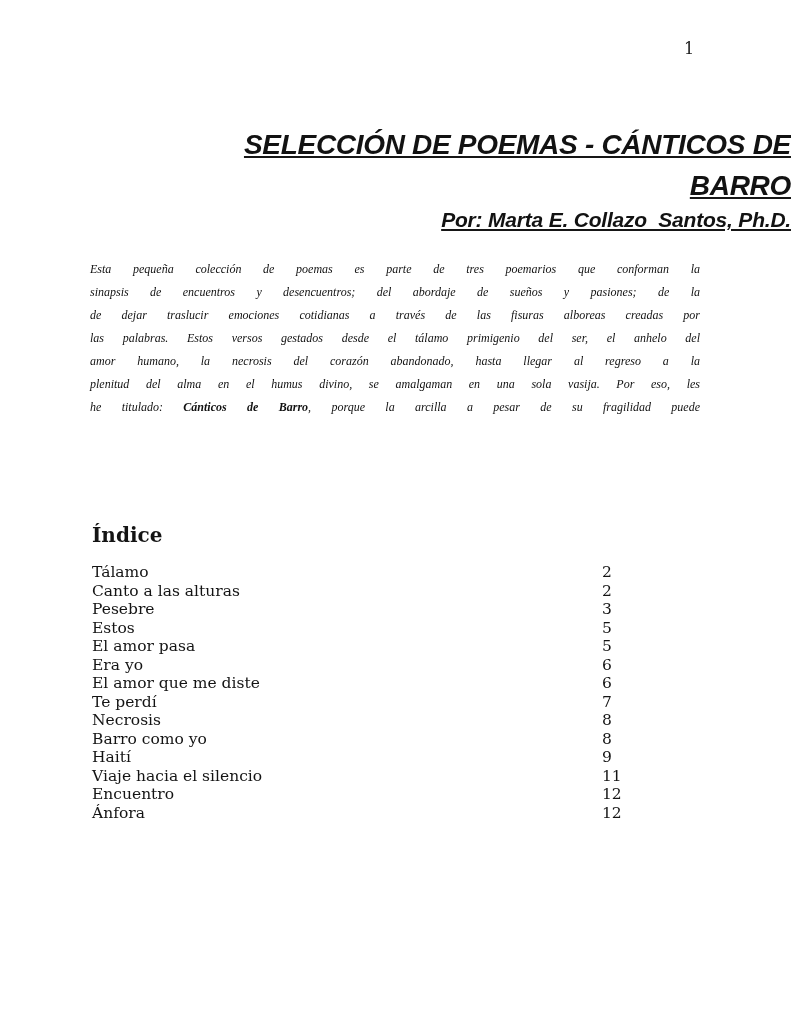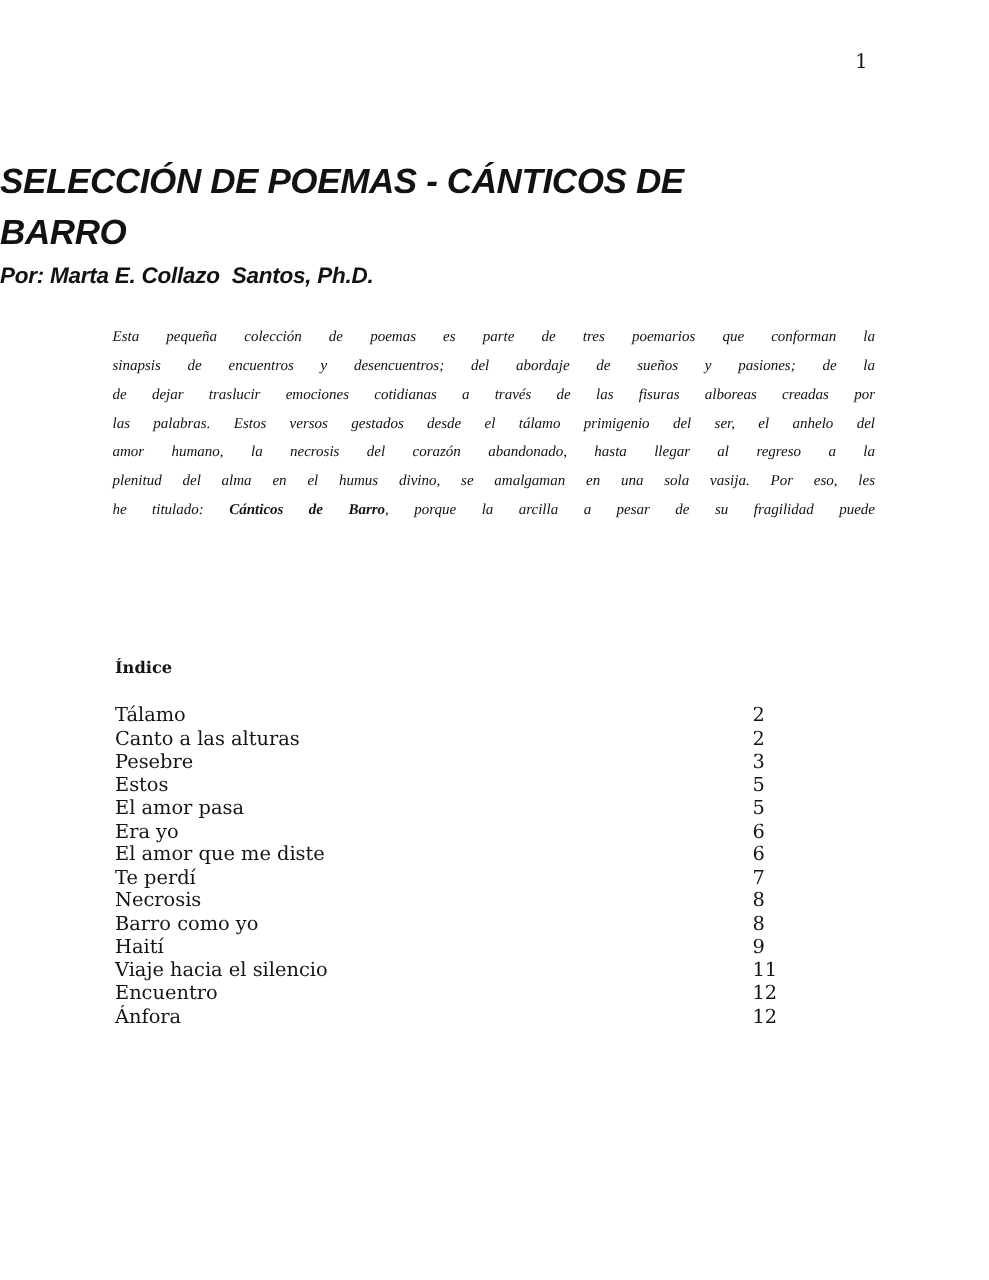--- a/index.html
+++ b/index.html
@@ -22,39 +22,40 @@
     font-size: 16px;
     line-height: 18px;
   }
 
   
   .title-block {
     position: absolute;
     top: 124px;
     left: 0;
     width: 791px;
-    text-align: left;
+    text-align: right;
+    text-decoration: underline;
   }
   .doc-title {
     margin: 0;
     font-family: "Liberation Sans", sans-serif;
     font-style: italic;
     font-weight: 700;
     font-size: 28px;
     line-height: 41px;
     letter-spacing: -0.3px;
     color: #121212;
   }
   .title-line { display: block; }
   .byline {
     margin-top: 1px;
     font-family: "Liberation Sans", sans-serif;
     font-style: italic;
     font-weight: 700;
-    font-size: 18px;
+    font-size: 21px;
     line-height: 26px;
     letter-spacing: -0.2px;
     white-space: pre-wrap;
     color: #121212;
   }
 
   
   .intro {
     position: absolute;
     top: 258px;
@@ -77,21 +78,21 @@
   .index {
     position: absolute;
     top: 524px;
     left: 92px;
     width: 545px;
     font-family: "DejaVu Serif", serif;
     color: #141414;
   }
   .index-heading {
     margin: 0;
-    font-size: 13px;
+    font-size: 20px;
     line-height: 22px;
     font-weight: bold;
   }
   .index-list { margin-top: 17px; }
   .index-row {
     position: relative;
     height: 18.5px;
     line-height: 18.5px;
     font-size: 15.5px;
   }

